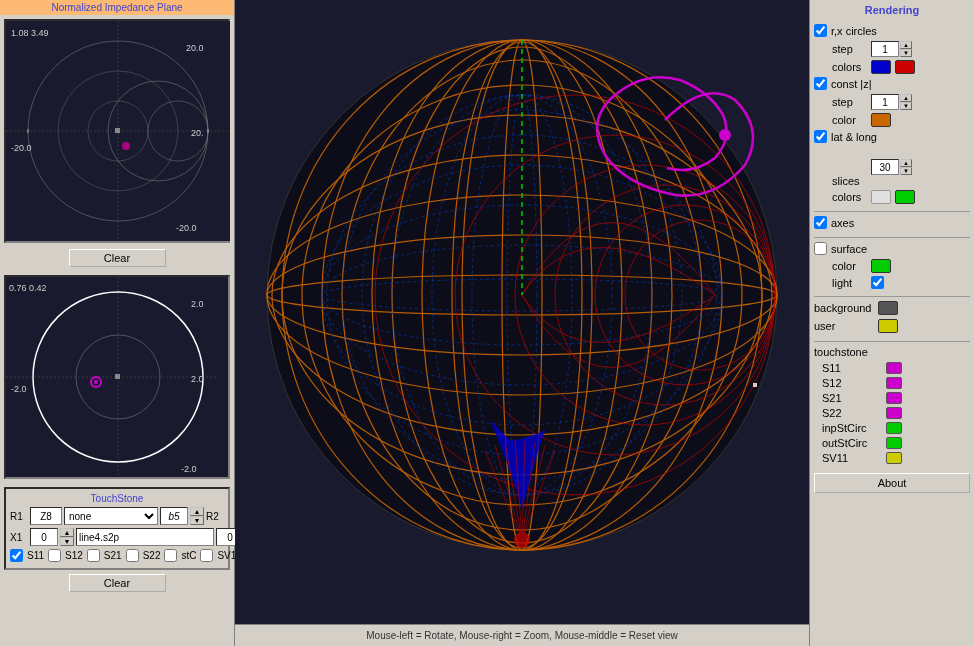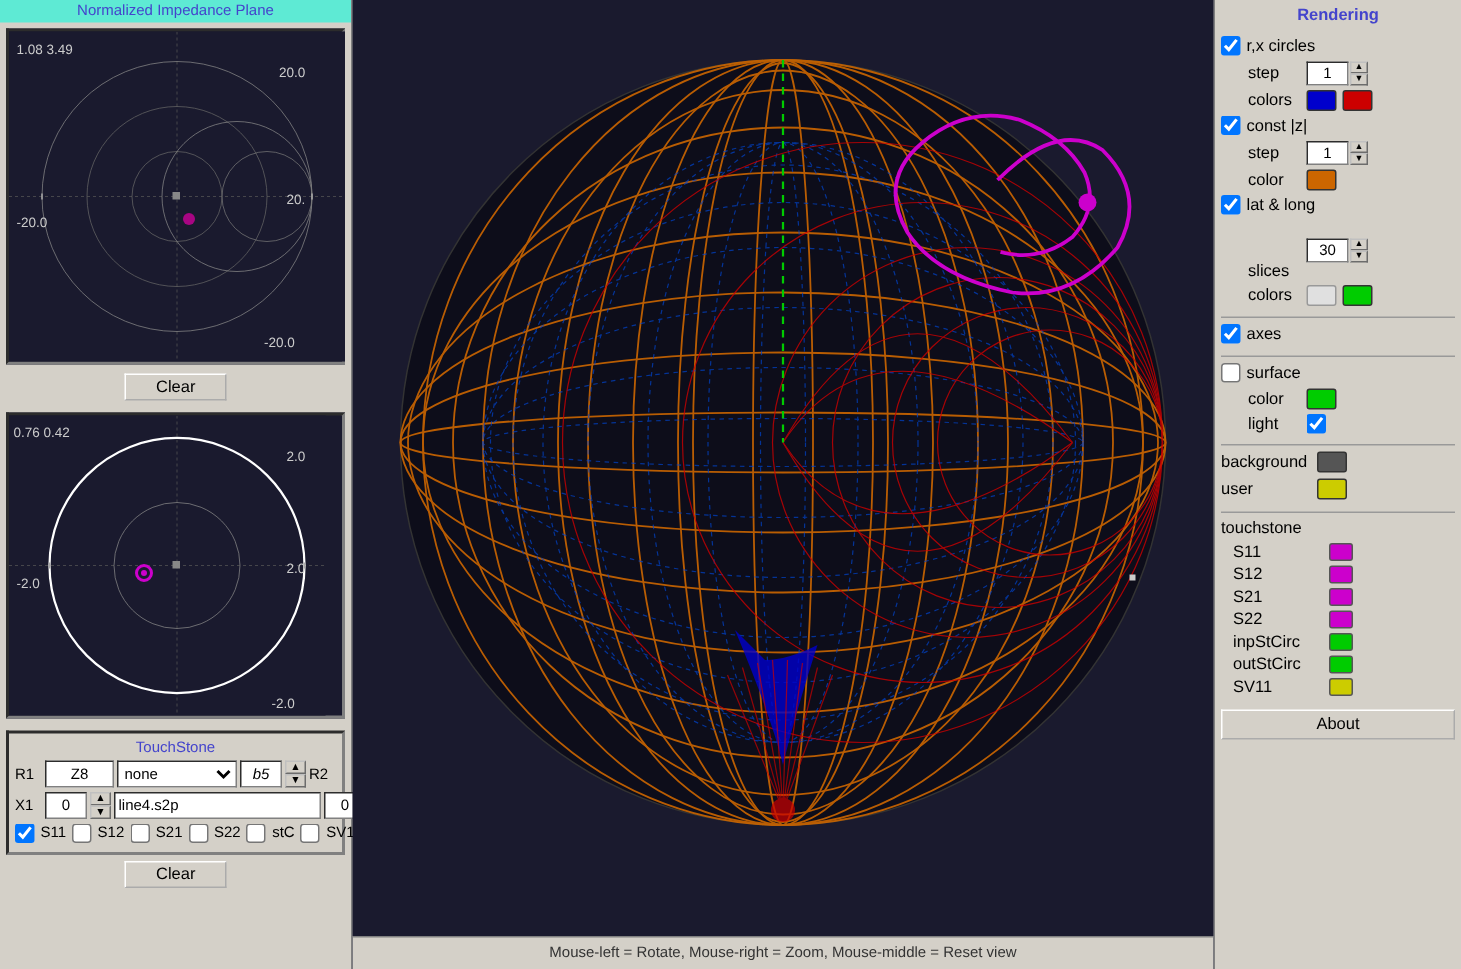--- a/index.html
+++ b/index.html
@@ -33,40 +33,40 @@
       margin: 4px;
       background: #1a1a2e;
       position: relative;
     }
 
     .chart-panel-title {
       text-align: center;
       font-size: 10px;
       color: #4444cc;
       padding: 2px 0;
-      background: #5eead4;
+      background: #fdba74;
     }
 
     .chart-area {
       width: 224px;
       height: 220px;
       background: #1a1a2e;
       position: relative;
       overflow: hidden;
     }
 
     .clear-btn {
       display: block;
       margin: 2px auto 4px;
       padding: 2px 20px;
       background: #d4d0c8;
       border: 1px outset #ffffff;
       font-size: 11px;
       cursor: pointer;
-      width: 68px;
+      width: 97px;
       text-align: center;
     }
 
     .touchstone-panel {
       border: 2px inset #808080;
       margin: 4px 4px 2px;
       background: #d4d0c8;
       padding: 4px;
     }
 
@@ -362,21 +362,21 @@
           <circle cx="90" cy="105" r="2" fill="#cc00cc"></circle>
         </svg>
       </div>
     </div>
 
     <div class="touchstone-panel">
       <div class="touchstone-title">TouchStone</div>
 
       <div class="ts-row">
         <span class="ts-label">R1</span>
-        <input class="ts-input" type="text" value="Z8" style="width: 46px;">
+        <input class="ts-input" type="text" value="Z8" style="width: 32px;">
         <select class="ts-select">
           <option>none</option>
         </select>
         <input class="ts-input" type="text" value="b5" style="width: 28px; font-style: italic;">
         <div class="ts-spinbox">
           <button>▲</button>
           <button>▼</button>
         </div>
         <span class="ts-label">R2</span>
       </div>

